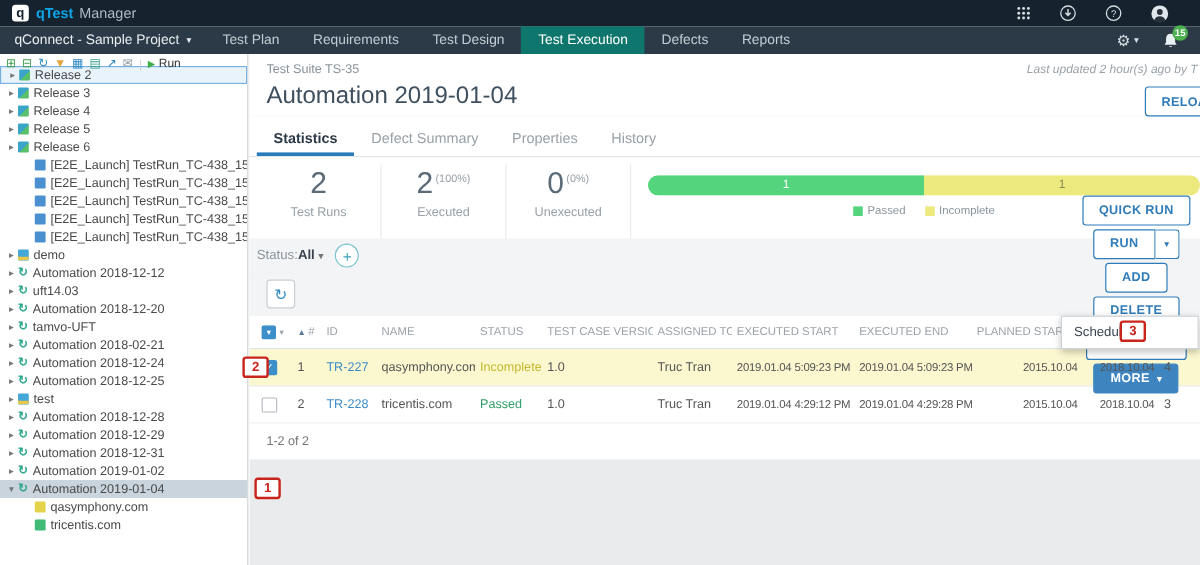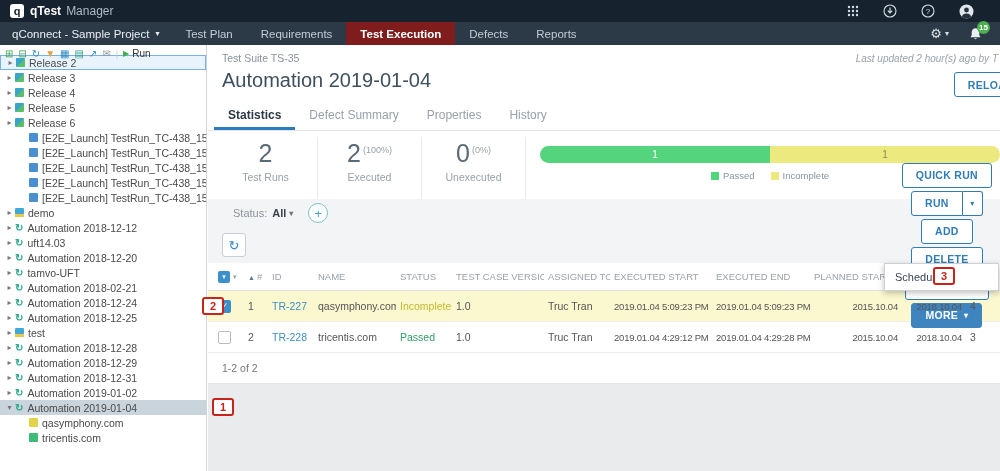--- a/index.html
+++ b/index.html
@@ -3,30 +3,30 @@
 <meta charset="utf-8">
 <style>
   * { box-sizing: border-box; margin: 0; padding: 0; }
   html,body { width:1000px; height:471px; }
   body { position:relative; overflow:hidden; font-family:"Liberation Sans", sans-serif; background:#fff; }
   button { font-family:inherit; }
 
   
   .topbar { position:absolute; top:0; left:0; right:0; height:22px; background:#16222d; display:flex; align-items:center; padding:0 10px; z-index:3; }
   .logo-sq { width:14px; height:14px; background:#fff; border-radius:3px; color:#16222d; font-weight:bold; font-size:11px; display:flex; align-items:center; justify-content:center; margin-right:6px; flex:none; }
-  .brand-bold { color:#ffffff; font-size:12px; font-weight:bold; }
+  .brand-bold { color:#0ea5e9; font-size:12px; font-weight:bold; }
   .brand-light { color:#aebbc6; font-size:12px; margin-left:5px; }
   .topbar-icons { margin-left:auto; display:flex; align-items:center; gap:24px; margin-right:16px; }
   .topbar-icons span { display:flex; cursor:pointer; }
 
   
   .navbar { position:absolute; top:22px; left:0; right:0; height:23px; background:#2c3a47; display:flex; align-items:stretch; z-index:3; }
   .project-selector { display:flex; align-items:center; color:#e8eef3; font-size:11.5px; padding:0 12px; cursor:pointer; }
   .nav-item { display:flex; align-items:center; padding:0 14px; color:#c3cdd5; font-size:11.5px; cursor:pointer; }
-  .nav-item.active { background:#7f1d1d; color:#fff; font-weight:bold; }
+  .nav-item.active { background:#0f766e; color:#fff; font-weight:normal; }
   .navbar-right { margin-left:auto; display:flex; align-items:center; gap:20px; padding-right:18px; color:#cdd6dd; }
   .gear-wrap { font-size:13px; color:#d7dee4; cursor:pointer; display:flex; align-items:center; gap:3px; }
   .bell-wrap { position:relative; cursor:pointer; display:flex; }
   .badge { position:absolute; top:-6px; right:-8px; background:#4caf50; color:#fff; border-radius:50%; width:13px; height:13px; font-size:8px; display:flex; align-items:center; justify-content:center; font-weight:bold; }
   .caret-sm { font-size:8px; color:inherit; }
 
   
   .sidebar { position:absolute; top:45px; left:0; width:207px; bottom:0; background:#fff; border-right:1px solid #cfd4d8; overflow:hidden; }
   .side-toolbar { height:17px; display:flex; align-items:center; gap:5px; padding:2px 5px; }
   .side-icon { font-size:10px; line-height:1; cursor:pointer; }
@@ -65,21 +65,21 @@
   .stat { width:104px; text-align:center; border-right:1px solid #e8eaec; padding-top:2px; }
   .stat-val { font-size:25px; color:#5a6a76; font-weight:400; }
   .stat-sup { font-size:9px; color:#98a1a8; position:relative; top:-9px; margin-left:2px; font-weight:normal; }
   .stat-label { font-size:10.5px; color:#98a1a8; margin-top:3px; }
   .progress-wrap { flex:1; padding:9px 0 0 14px; }
   .pbar { height:17px; border-radius:9px; overflow:hidden; display:flex; }
   .pseg { display:flex; align-items:center; justify-content:center; font-size:10px; }
   .plegend { display:flex; justify-content:center; gap:16px; margin-top:7px; font-size:9.5px; color:#8a949c; align-items:center; }
   .lsq { width:8px; height:8px; display:inline-block; margin-right:4px; }
 
-  .m-filter { background:#f3f4f5; height:28px; display:flex; align-items:center; padding:0 25px; gap:5px; }
+  .m-filter { background:#f3f4f5; height:28px; display:flex; align-items:center; padding:0 6px; }
   .filter-label { font-size:11px; color:#8a949c; }
   .filter-value { font-size:11px; color:#3a4450; font-weight:bold; cursor:pointer; display:flex; align-items:center; gap:3px; }
   .filter-value .caret-sm { color:#777; }
   .add-status { width:20px; height:20px; border-radius:50%; border:1px solid #79c2cf; color:#3fa7ba; background:#fff; font-size:13px; display:flex; align-items:center; justify-content:center; margin-left:10px; cursor:pointer; }
 
   .m-toolbar { background:#f3f4f5; height:36px; display:flex; align-items:center; padding:0 8px 0 14px; }
   .refresh-btn { width:24px; height:24px; border:1px solid #c9ced3; background:#fff; border-radius:3px; color:#2f89c5; font-size:13px; display:flex; align-items:center; justify-content:center; cursor:pointer; }
   .toolbar-btns { margin-left:auto; display:flex; gap:3px; align-items:center;flex-direction:column; }
   .btn { height:25px; border:1px solid #2f7cb8; border-radius:3px; background:#fff; color:#2f7cb8; font-size:10.5px; font-weight:bold; padding:0 13px; display:flex; align-items:center; cursor:pointer; letter-spacing:.3px; white-space:nowrap; }
   .btn .bcaret { font-size:8px; margin-left:6px; }
@@ -172,20 +172,21 @@
 </div>
 
 <div class="navbar">
   <div class="project-selector">
     <span>qConnect - Sample Project</span>
     <span class="caret-sm" style="margin-left:6px">▾</span>
   </div>
   <div id="nav-items" style="display:flex">
       <div class="nav-item">Test Plan</div>
       <div class="nav-item">Requirements</div>
+      <div class="nav-item">Test Design</div>
       <div class="nav-item active">Test Execution</div>
       <div class="nav-item">Defects</div>
       <div class="nav-item">Reports</div>
     </div>
   <div class="navbar-right">
     <span class="gear-wrap">⚙<span class="caret-sm">▾</span></span>
     <span class="bell-wrap">
       <svg width="13" height="14" viewBox="0 0 13 14">
           <path d="M6.5 1.2c-2.3 0-3.8 1.7-3.8 4v3L1.5 10.3h10L10.3 8.2v-3c0-2.3-1.5-4-3.8-4z" fill="#e9f0f4"></path>
           <path d="M5.2 11.3a1.4 1.4 0 0 0 2.6 0z" fill="#e9f0f4"></path>

